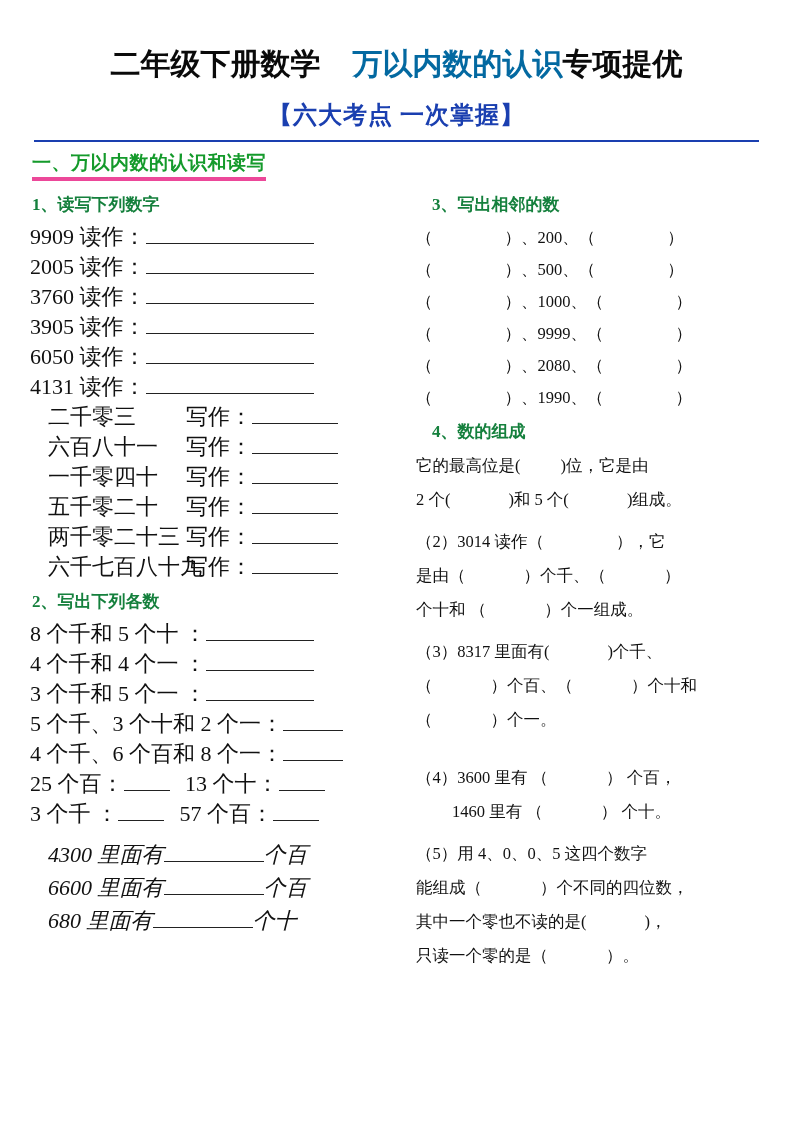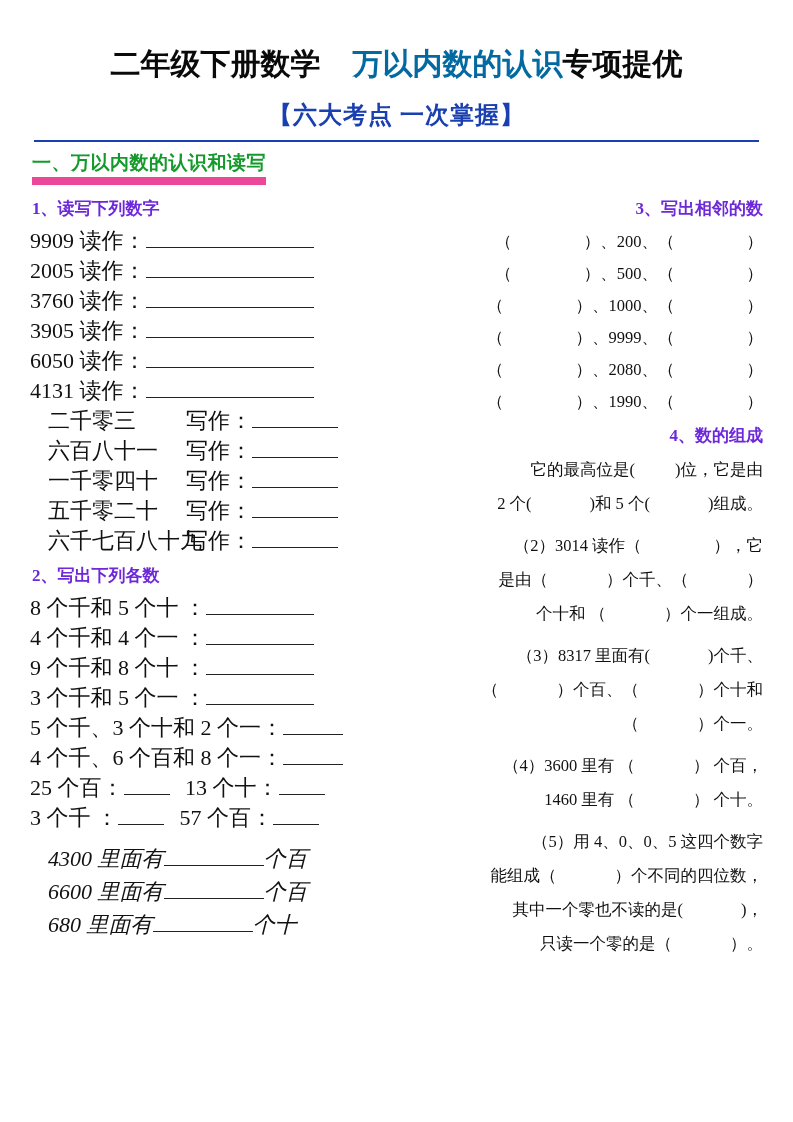--- a/index.html
+++ b/index.html
@@ -52,43 +52,42 @@
   }
 
   
   .section-head {
     font-size: 19px;
     font-weight: bold;
     color: #149a2b;
     margin: 8px 0 2px 2px;
     letter-spacing: 0.5px;
     display: inline-block;
-    border-bottom: 8px solid #ec4899;
+    border-bottom: 4px solid #ec4899;
     padding-bottom: 1px;
   }
 
   
   .cols {
     display: flex;
     margin-top: 6px;
   }
   .col-left {
     width: 370px;
     flex: 0 0 370px;
   }
   .col-right {
     flex: 1;
     padding-left: 16px;
-    text-align: right;
   }
 
   .sub-head {
     font-size: 17px;
     font-weight: bold;
-    color: #6d28d9;
+    color: #15803d;
     margin: 4px 0 6px 2px;
   }
   .sub-head.indent {
     margin-left: 16px;
   }
 
   .line {
     font-size: 22px;
     line-height: 30px;
     white-space: nowrap;
@@ -186,33 +185,33 @@
       <div class="line indent1">
         <span style="display:inline-block;width:138px">六百八十一</span><span>写作：</span><span class="blank b-md"></span>
       </div>
       <div class="line indent1">
         <span style="display:inline-block;width:138px">一千零四十</span><span>写作：</span><span class="blank b-md"></span>
       </div>
       <div class="line indent1">
         <span style="display:inline-block;width:138px">五千零二十</span><span>写作：</span><span class="blank b-md"></span>
       </div>
       <div class="line indent1">
+        <span style="display:inline-block;width:138px">两千零二十三</span><span>写作：</span><span class="blank b-md"></span>
+      </div>
+      <div class="line indent1">
         <span style="display:inline-block;width:138px">六千七百八十九</span><span>写作：</span><span class="blank b-md"></span>
       </div>
 
       <div class="sub-head" style="margin-top:8px">2、写出下列各数</div>
 
       <div class="line">
         <span>8 个千和 5 个十 ：</span><span class="blank b-w3"></span>
       </div>
       <div class="line">
         <span>4 个千和 4 个一 ：</span><span class="blank b-w3"></span>
-      </div>
-      <div class="line">
-        <span>9 个千和 8 个十 ：</span><span class="blank b-w3"></span>
       </div>
       <div class="line">
         <span>3 个千和 5 个一 ：</span><span class="blank b-w3"></span>
       </div>
       <div class="line">
         <span>5 个千、3 个十和 2 个一：</span><span class="blank b-sm"></span>
       </div>
       <div class="line">
         <span>4 个千、6 个百和 8 个一：</span><span class="blank b-sm"></span>
       </div>
@@ -291,21 +290,21 @@
           <span>（3）8317 里面有(</span><span class="paren p-md"></span><span>)个千、</span>
         </div>
         <div>
           <span>（</span><span class="paren p-md"></span><span>）个百、（</span><span class="paren p-md"></span><span>）个十和</span>
         </div>
         <div>
           <span>（</span><span class="paren p-md"></span><span>）个一。</span>
         </div>
       </div>
 
-      <div class="right-para" style="margin-top:8px">
+      <div class="right-para" style="margin-top:24px">
         <div>
           <span>（4）3600 里有 （</span><span class="paren p-md"></span><span>） 个百，</span>
         </div>
         <div style="padding-left:36px">
           <span>1460 里有 （</span><span class="paren p-md"></span><span>） 个十。</span>
         </div>
       </div>
 
       <div class="right-para" style="margin-top:8px">
         <div>（5）用 4、0、0、5 这四个数字</div>

